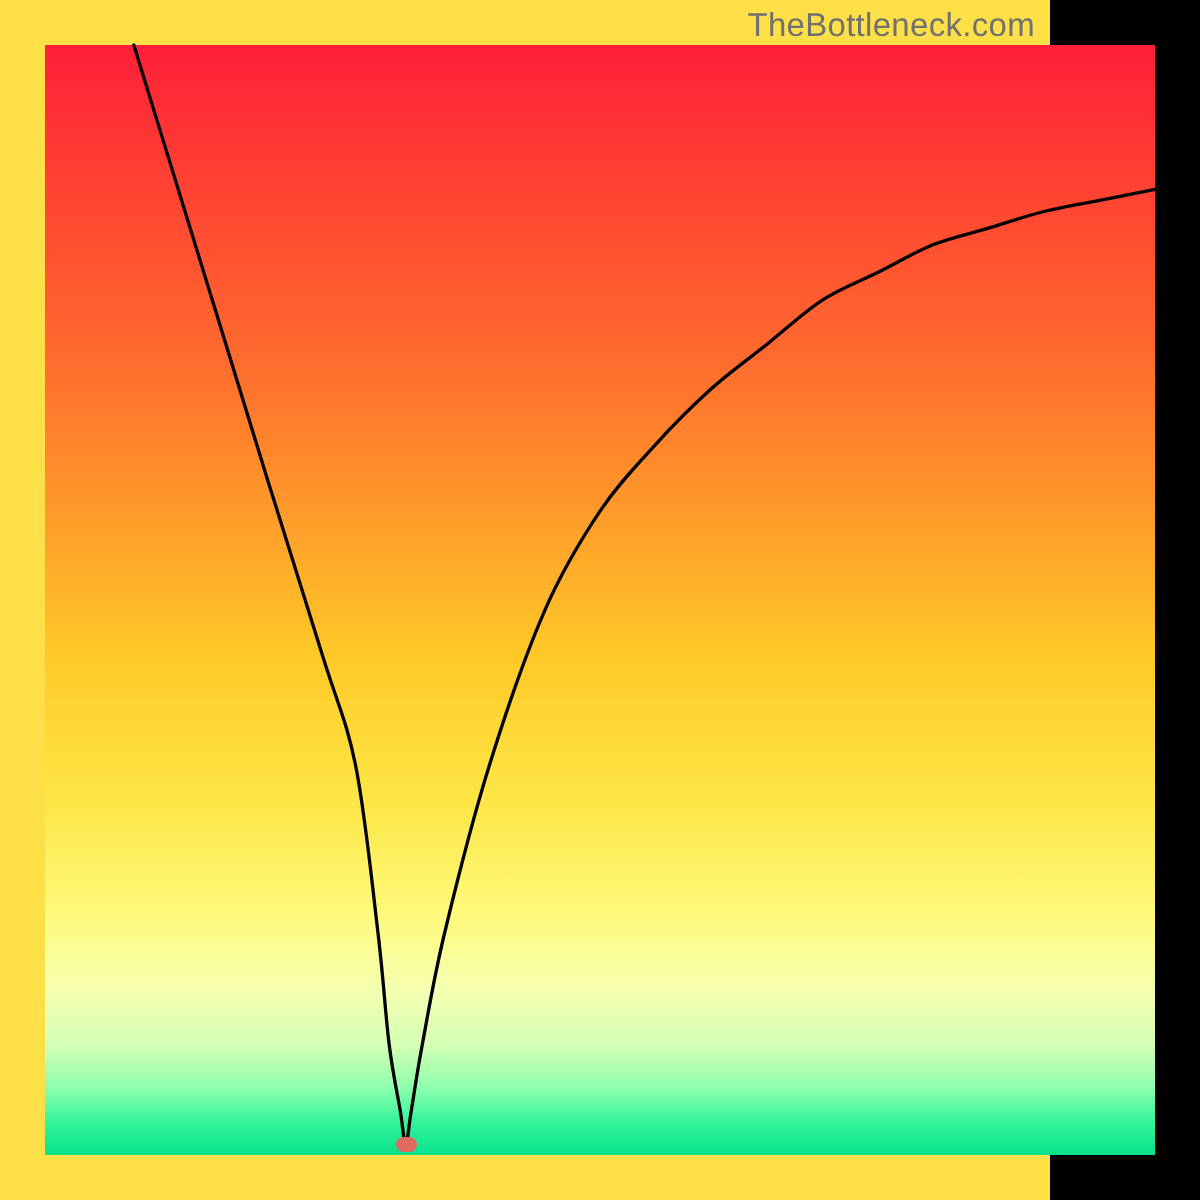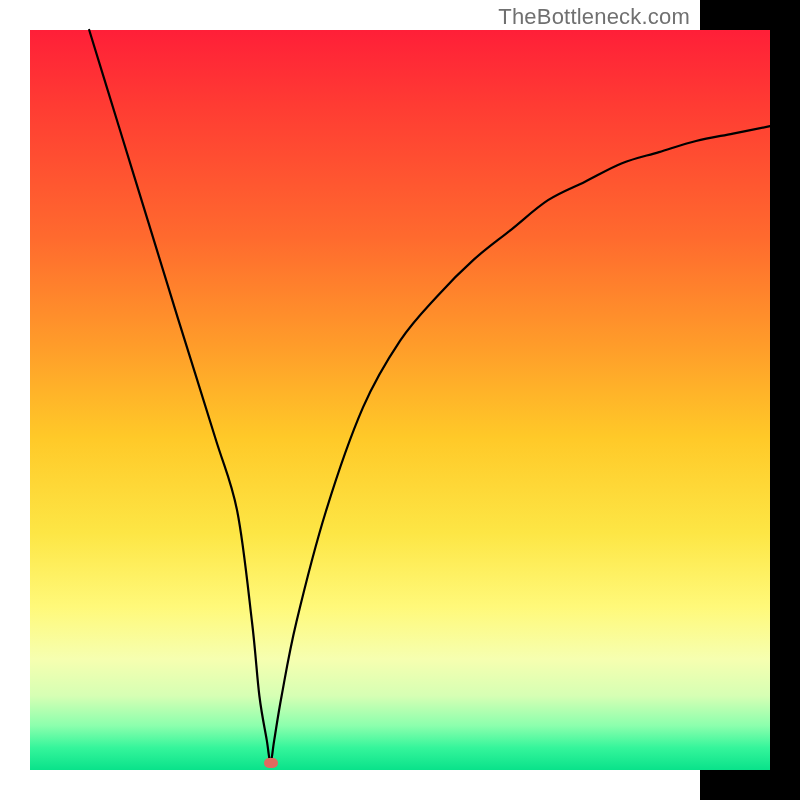--- a/index.html
+++ b/index.html
@@ -8,21 +8,21 @@
     width: 800px;
     height: 800px;
     overflow: hidden;
     background: #000;
     font-family: Arial, Helvetica, sans-serif;
   }
   .frame {
     position: relative;
     width: 700px;
     height: 800px;
-    background: #ffffff;
+    background: #fde047;
   }
   .watermark {
     position: absolute;
     top: 4px;
     right: 10px;
     color: #707070;
     font-size: 22px;
     font-weight: 500;
     letter-spacing: 0.2px;
     z-index: 30;

